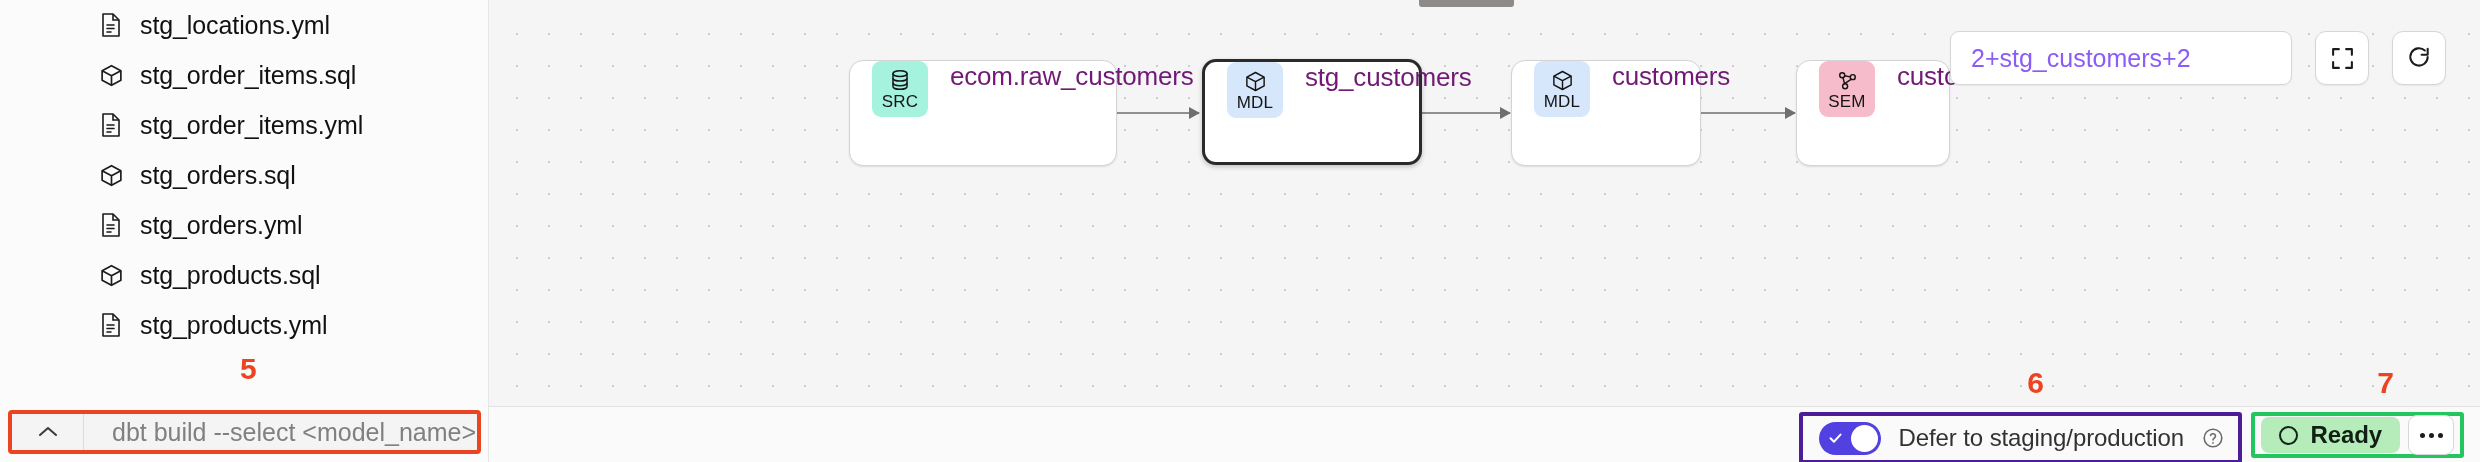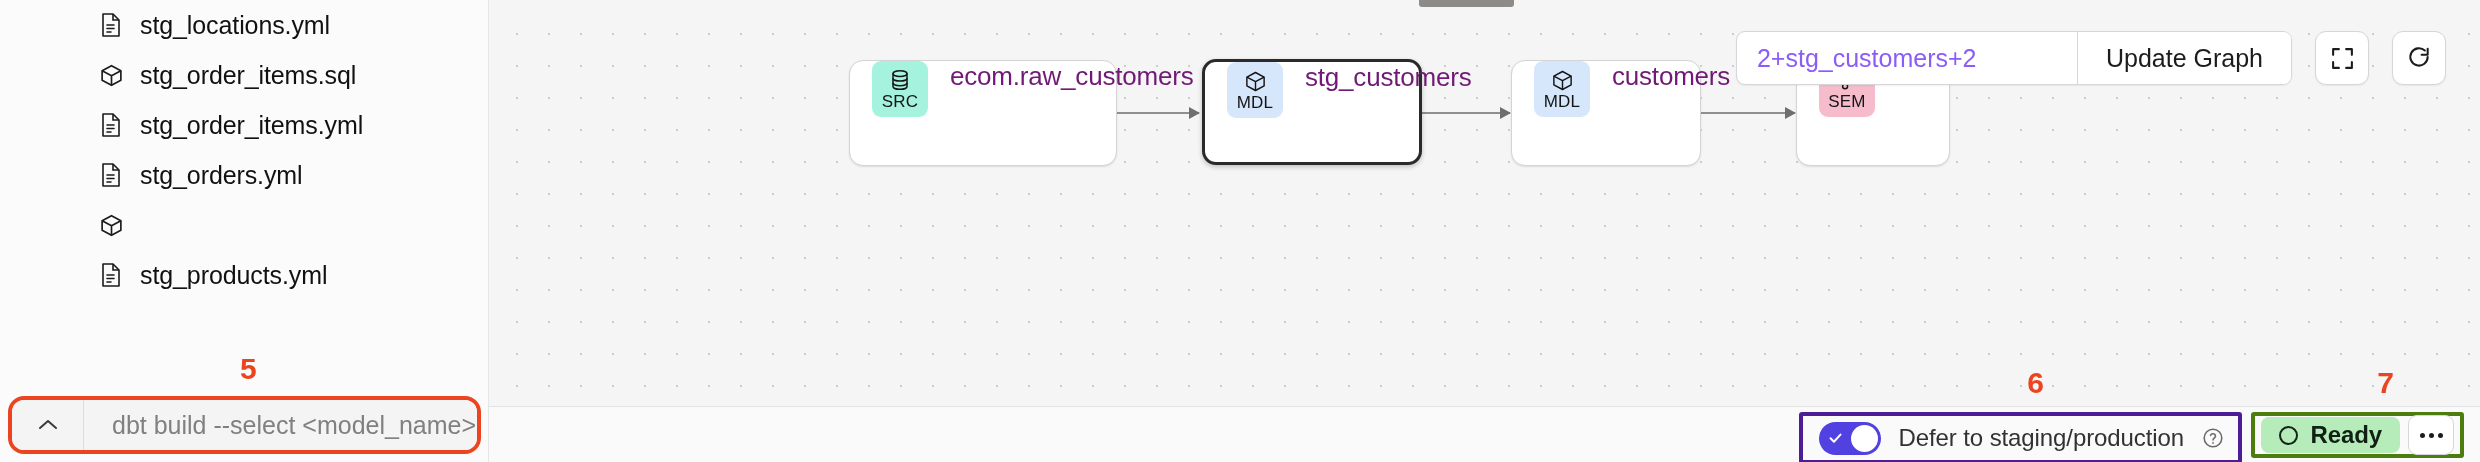--- a/index.html
+++ b/index.html
@@ -60,26 +60,26 @@
     letter-spacing: -0.1px;
     white-space: nowrap;
   }
 
   
   .command-bar {
     position: absolute;
     left: 8px;
     bottom: 8px;
     width: 473px;
-    height: 58px;
+    height: 44px;
     display: flex;
     align-items: stretch;
     background: #f4f4f4;
     border: 4px solid #ec4320;
-    border-radius: 16px;
+    border-radius: 4px;
     overflow: hidden;
   }
   .cmd-chevron {
     width: 72px;
     flex: 0 0 72px;
     display: flex;
     align-items: center;
     justify-content: center;
     background: #f4f4f4;
     border-right: 1px solid #dcdcdc;
@@ -334,21 +334,21 @@
 
   .ready-box {
     position: absolute;
     right: 16px;
     top: 5px;
     height: 46px;
     display: flex;
     align-items: center;
     gap: 8px;
     padding: 0 6px;
-    border: 4px solid #4d7c0f;
+    border: 4px solid #22c55e;
     border-radius: 3px;
     background: #fafafa;
   }
   .ready-badge {
     height: 36px;
     background: #b6ecb9;
     border-radius: 8px;
     display: flex;
     align-items: center;
     gap: 12px;
@@ -424,39 +424,49 @@
         <span class="file-icon">
           <svg width="24" height="26" viewBox="0 0 24 26" fill="none" stroke="#1b1b1b" stroke-width="1.6">
             <path d="M4 2h10l6 6v16H4z" stroke-linejoin="round"></path>
               <path d="M14 2v6h6"></path>
             <path d="M8 13h7M8 16.5h7M8 20h4" stroke-linecap="round"></path>
           </svg>
         </span>
         <span class="file-label">stg_order_items.yml</span>
       </div>
 
+      <div class="file-row">
+        <span class="file-icon">
+          <svg width="25" height="25" viewBox="0 0 24 24" fill="none" stroke="#1b1b1b" stroke-width="1.6">
+            <path d="M12 2.6 21 7.4v9.2L12 21.4 3 16.6V7.4z" stroke-linejoin="round"></path>
+            <path d="M3 7.4 12 12.2l9-4.8M12 12.2v9.2" stroke-linejoin="round"></path>
+          </svg>
+        </span>
+        <span class="file-label">stg_orders.sql</span>
+      </div>
 
       <div class="file-row">
         <span class="file-icon">
           <svg width="24" height="26" viewBox="0 0 24 26" fill="none" stroke="#1b1b1b" stroke-width="1.6">
             <path d="M4 2h10l6 6v16H4z" stroke-linejoin="round"></path>
               <path d="M14 2v6h6"></path>
             <path d="M8 13h7M8 16.5h7M8 20h4" stroke-linecap="round"></path>
           </svg>
         </span>
         <span class="file-label">stg_orders.yml</span>
       </div>
 
       <div class="file-row">
         <span class="file-icon">
           <svg width="25" height="25" viewBox="0 0 24 24" fill="none" stroke="#1b1b1b" stroke-width="1.6">
             <path d="M12 2.6 21 7.4v9.2L12 21.4 3 16.6V7.4z" stroke-linejoin="round"></path>
             <path d="M3 7.4 12 12.2l9-4.8M12 12.2v9.2" stroke-linejoin="round"></path>
           </svg>
         </span>
+        <span class="file-label">stg_products.sql</span>
       </div>
 
       <div class="file-row">
         <span class="file-icon">
           <svg width="24" height="26" viewBox="0 0 24 26" fill="none" stroke="#1b1b1b" stroke-width="1.6">
             <path d="M4 2h10l6 6v16H4z" stroke-linejoin="round"></path>
               <path d="M14 2v6h6"></path>
             <path d="M8 13h7M8 16.5h7M8 20h4" stroke-linecap="round"></path>
           </svg>
         </span>
@@ -534,21 +544,20 @@
           <span class="badge-text">SEM</span>
         </span>
         <span class="node-label">customers</span>
       </div>
 
     </div>
 
     <div class="graph-toolbar">
       <div class="selector-group">
         <input class="selector-input" type="text" value="2+stg_customers+2" style="">
-        <button class="update-graph-btn">Update Graph</button>
       </div>
       <div class="icon-btn">
         <svg width="25" height="25" viewBox="0 0 24 24" fill="none" stroke="#1c1c1c" stroke-width="2" stroke-linecap="round" stroke-linejoin="round">
           <path d="M3 8.5V3h5.5M15.5 3H21v5.5M21 15.5V21h-5.5M8.5 21H3v-5.5"></path>
         </svg>
       </div>
       <div class="icon-btn">
         <svg width="26" height="26" viewBox="0 0 24 24" fill="none" stroke="#1c1c1c" stroke-width="1.9" stroke-linecap="round" stroke-linejoin="round">
           <path d="M20 11a8 8 0 1 1-2.6-5.9"></path>
           <path d="M20 3.4V9h-5.6"></path>

